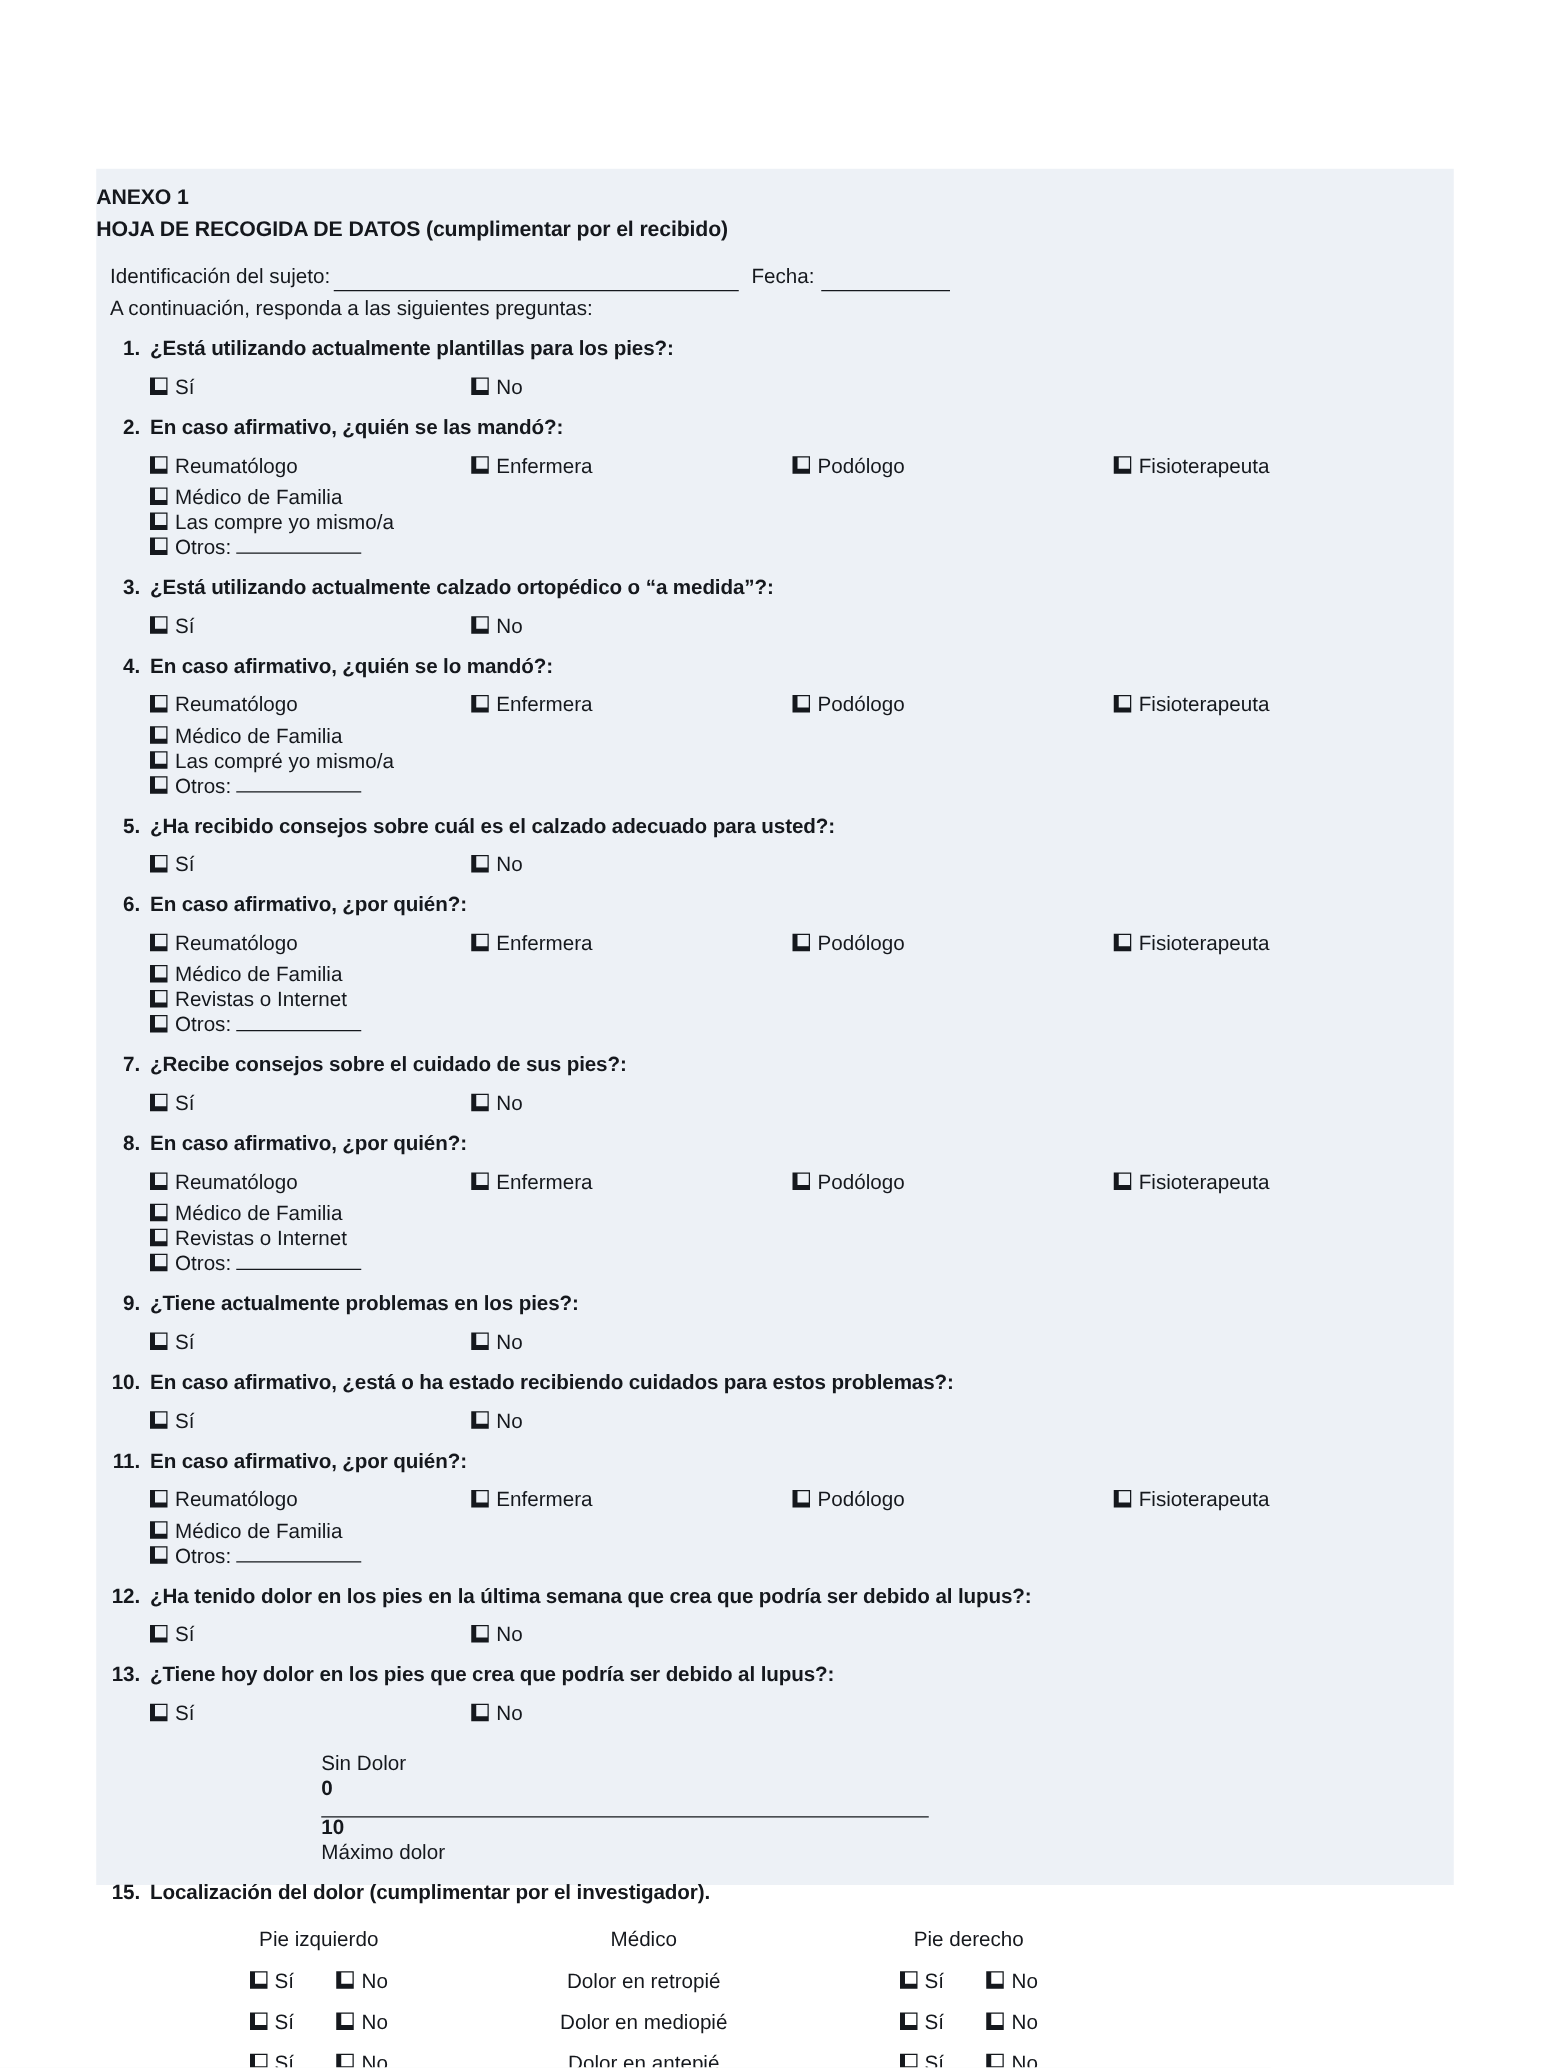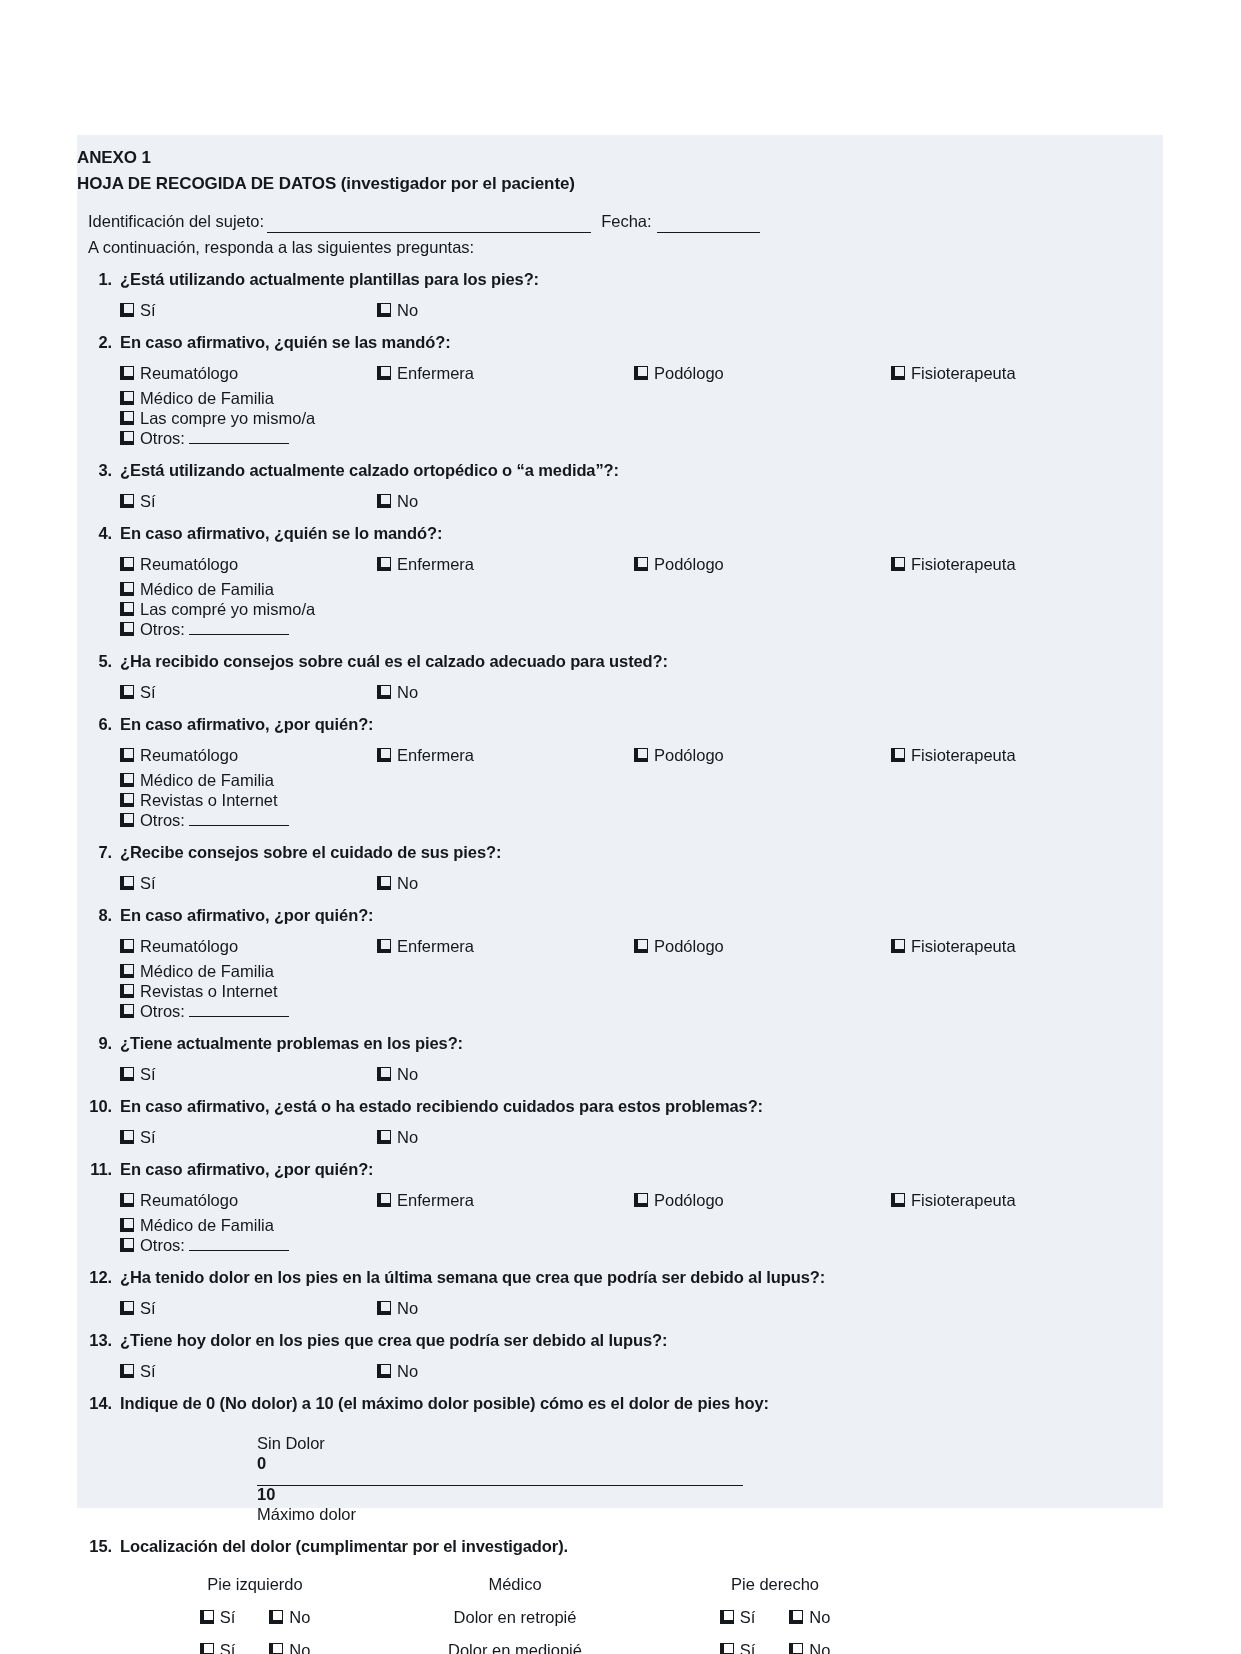--- a/index.html
+++ b/index.html
@@ -40,21 +40,21 @@
   .digits{display:inline-flex;gap:17px;align-items:baseline;}
   .cbitem{display:inline-flex;align-items:baseline;}
 </style>
 </head>
 <body>
 
 <div class="page">
   <div class="panel">
 
     <div class="title">ANEXO 1</div>
-    <div class="subtitle">HOJA DE RECOGIDA DE DATOS (investigador por el paciente)</div>
+    <div class="subtitle">HOJA DE RECOGIDA DE DATOS (cumplimentar por el recibido)</div>
 
     <div class="idline">
       <span>Identificación del sujeto:</span>
       <span class="blank w-id"></span>
       <span class="fecha-label">Fecha:</span>
       <span class="blank w-fecha"></span>
     </div>
 
     <div class="intro">A continuación, responda a las siguientes preguntas:</div>
 
@@ -357,24 +357,20 @@
       <span class="opt">
           <span class="cb"></span>
           <span>Sí</span>
         </span>
       <span class="opt last">
           <span class="cb"></span>
           <span>No</span>
         </span>
     </div>
 
-    <div class="q">
-      <span class="qnum">14.</span>
-      <span class="qtext">Indique de 0 (No dolor) a 10 (el máximo dolor posible) cómo es el dolor de pies hoy:</span>
-    </div>
     <div class="scale">
       <span>Sin Dolor</span>
       <span class="s-zero">0</span>
       <span class="blank s-line"></span>
       <span class="s-ten">10</span>
       <span class="s-max">Máximo dolor</span>
     </div>
 
     <div class="q">
       <span class="qnum">15.</span>

